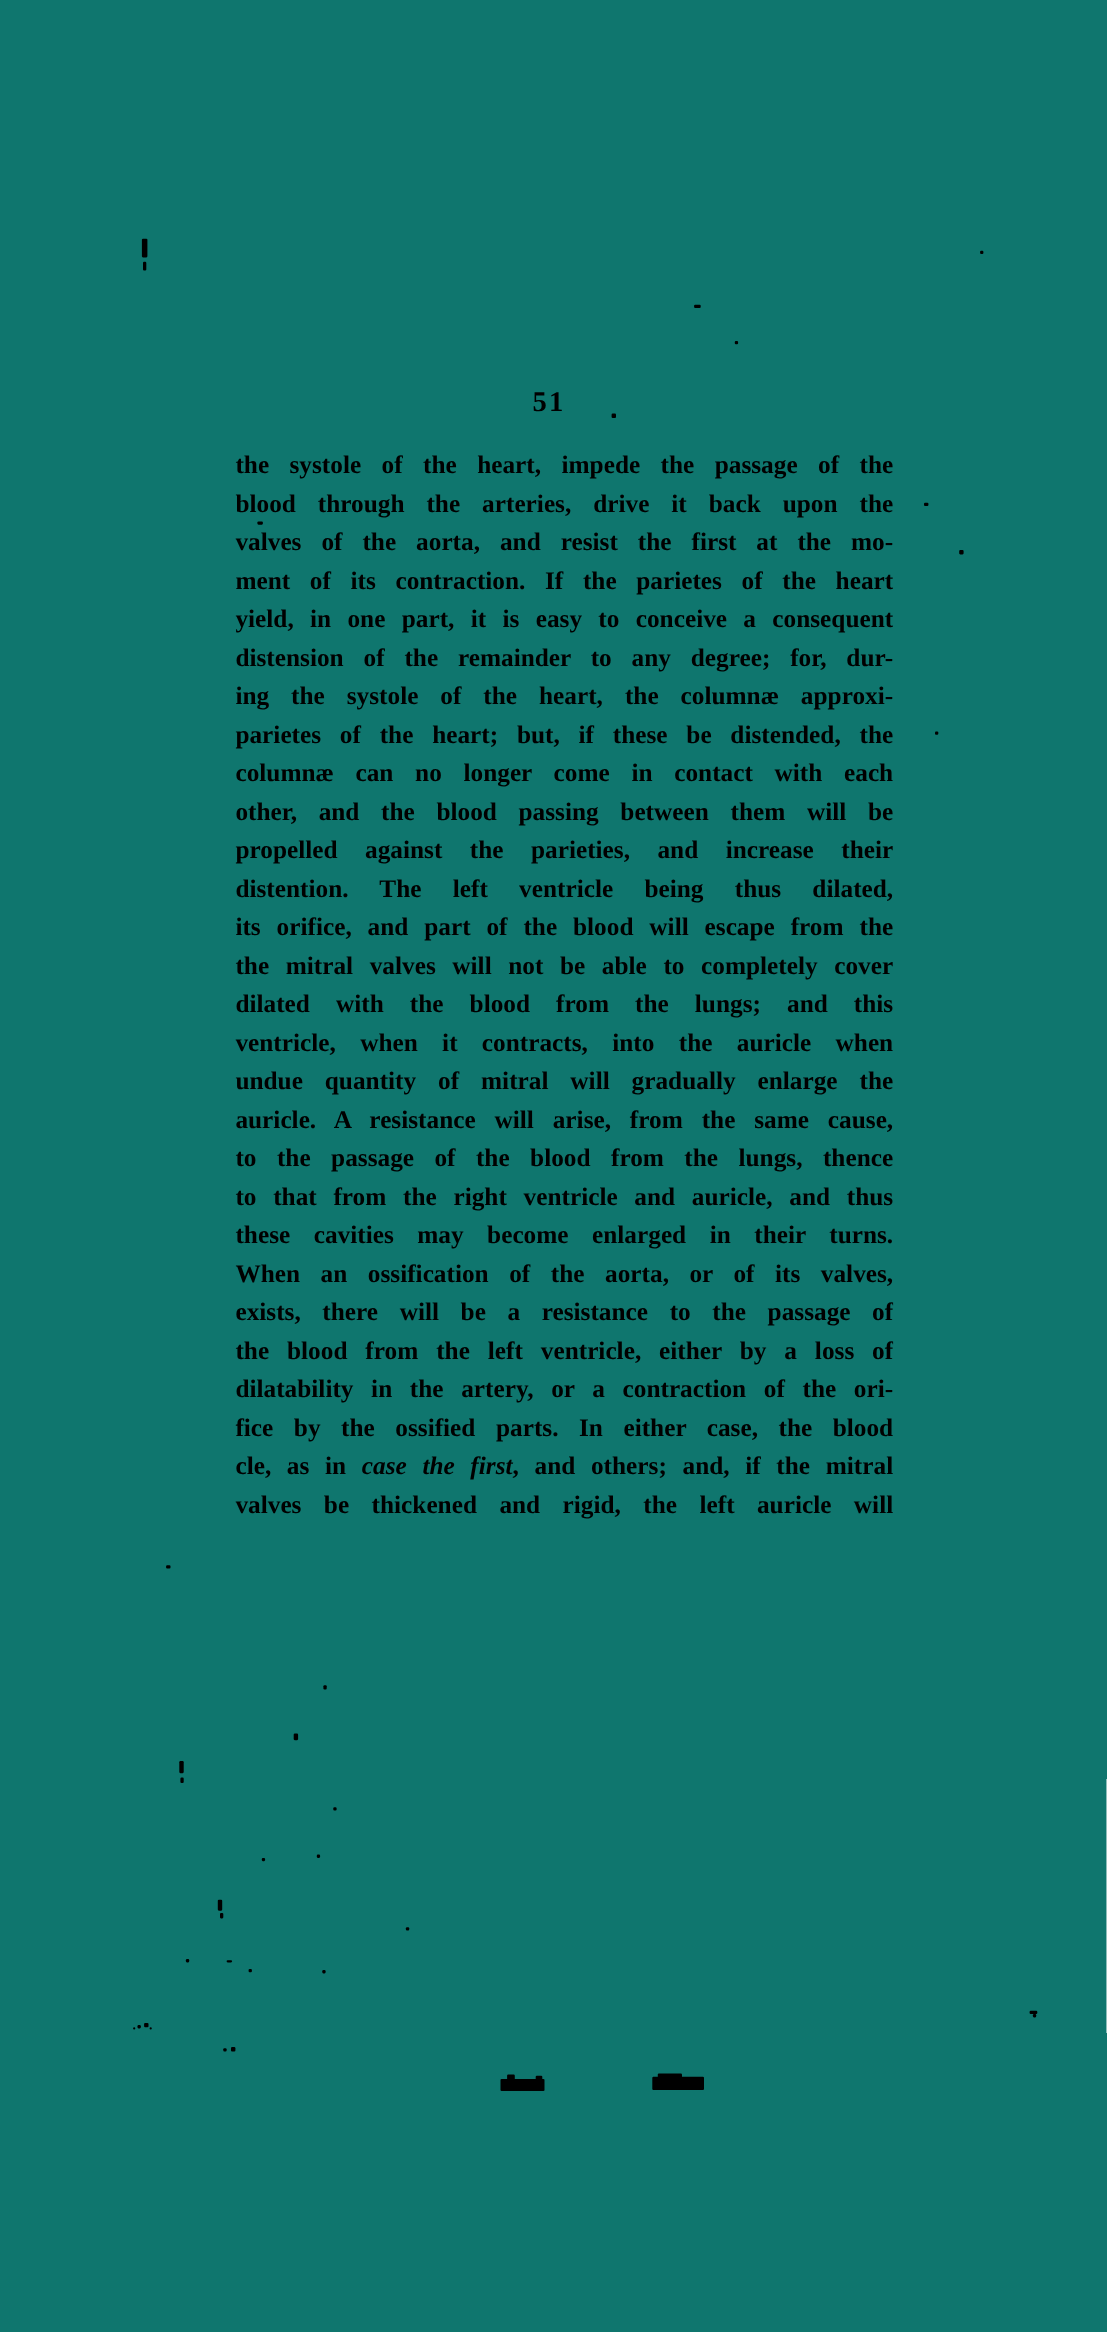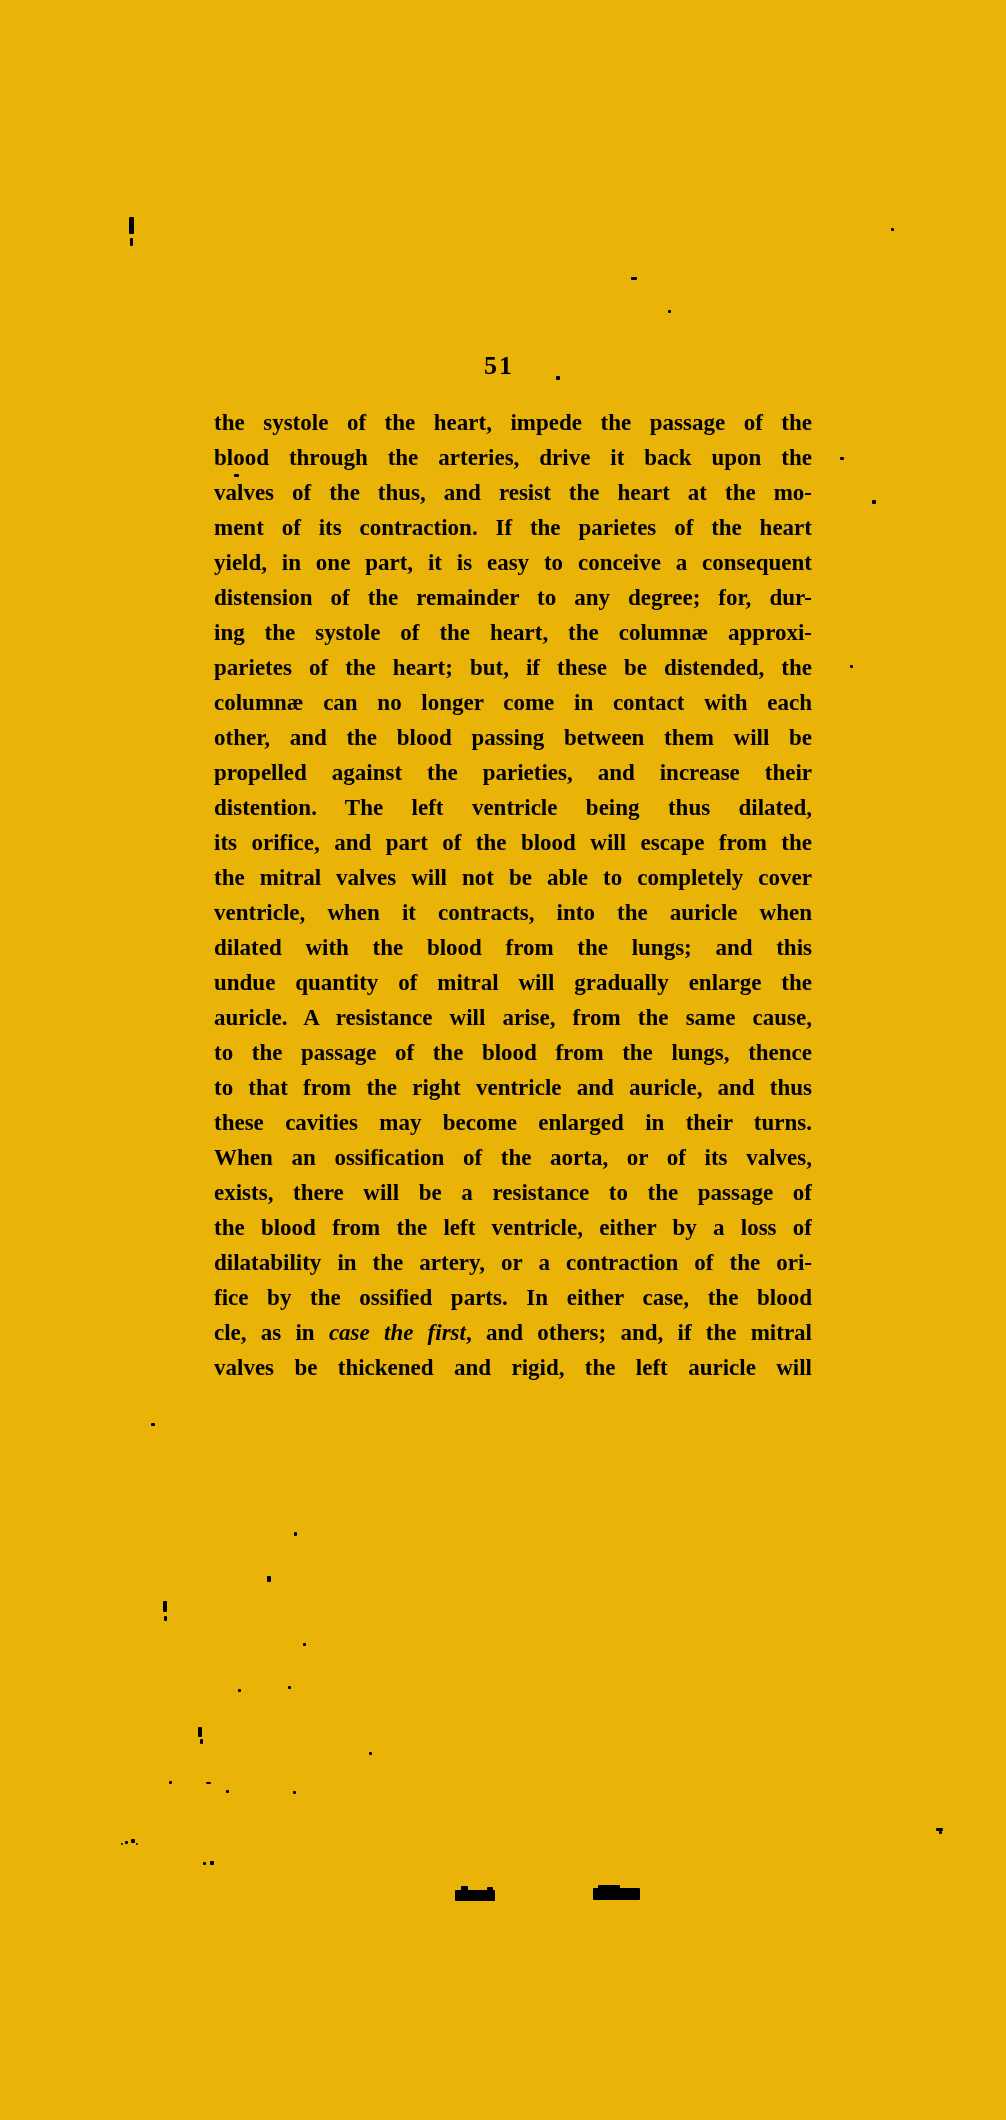--- a/index.html
+++ b/index.html
@@ -4,21 +4,21 @@
 <style>
   html, body {
     margin: 0;
     padding: 0;
     background: #ffffff;
   }
   .page {
     position: relative;
     width: 1006px;
     height: 2120px;
-    background: #eab308;
+    background: #0f766e;
     color: #000000;
     font-family: "Liberation Serif", "DejaVu Serif", serif;
     overflow: hidden;
   }
   .page-number {
     position: absolute;
     top: 351px;
     left: 186px;
     width: 626px;
     text-align: center;
@@ -59,34 +59,34 @@
 </style>
 </head>
 <body>
 
 <div class="page">
   <div class="page-number">51</div>
 
   <div class="text-block">
       <div class="text-line"><span>the systole of the heart, impede the passage of the</span></div>
       <div class="text-line"><span>blood through the arteries, drive it back upon the</span></div>
-      <div class="text-line"><span>valves of the thus, and resist the heart at the mo-</span></div>
+      <div class="text-line"><span>valves of the aorta, and resist the first at the mo-</span></div>
       <div class="text-line"><span>ment of its contraction. If the parietes of the heart</span></div>
       <div class="text-line"><span>yield, in one part, it is easy to conceive a consequent</span></div>
       <div class="text-line"><span>distension of the remainder to any degree; for, dur-</span></div>
       <div class="text-line"><span>ing the systole of the heart, the columnæ approxi-</span></div>
       <div class="text-line"><span>parietes of the heart; but, if these be distended, the</span></div>
       <div class="text-line"><span>columnæ can no longer come in contact with each</span></div>
       <div class="text-line"><span>other, and the blood passing between them will be</span></div>
       <div class="text-line"><span>propelled against the parieties, and increase their</span></div>
       <div class="text-line"><span>distention. The left ventricle being thus dilated,</span></div>
       <div class="text-line"><span>its orifice, and part of the blood will escape from the</span></div>
       <div class="text-line"><span>the mitral valves will not be able to completely cover</span></div>
+      <div class="text-line"><span>dilated with the blood from the lungs; and this</span></div>
       <div class="text-line"><span>ventricle, when it contracts, into the auricle when</span></div>
-      <div class="text-line"><span>dilated with the blood from the lungs; and this</span></div>
       <div class="text-line"><span>undue quantity of mitral will gradually enlarge the</span></div>
       <div class="text-line"><span>auricle. A resistance will arise, from the same cause,</span></div>
       <div class="text-line"><span>to the passage of the blood from the lungs, thence</span></div>
       <div class="text-line"><span>to that from the right ventricle and auricle, and thus</span></div>
       <div class="text-line"><span>these cavities may become enlarged in their turns.</span></div>
       <div class="text-line"><span>When an ossification of the aorta, or of its valves,</span></div>
       <div class="text-line"><span>exists, there will be a resistance to the passage of</span></div>
       <div class="text-line"><span>the blood from the left ventricle, either by a loss of</span></div>
       <div class="text-line"><span>dilatability in the artery, or a contraction of the ori-</span></div>
       <div class="text-line"><span>fice by the ossified parts. In either case, the blood</span></div>

